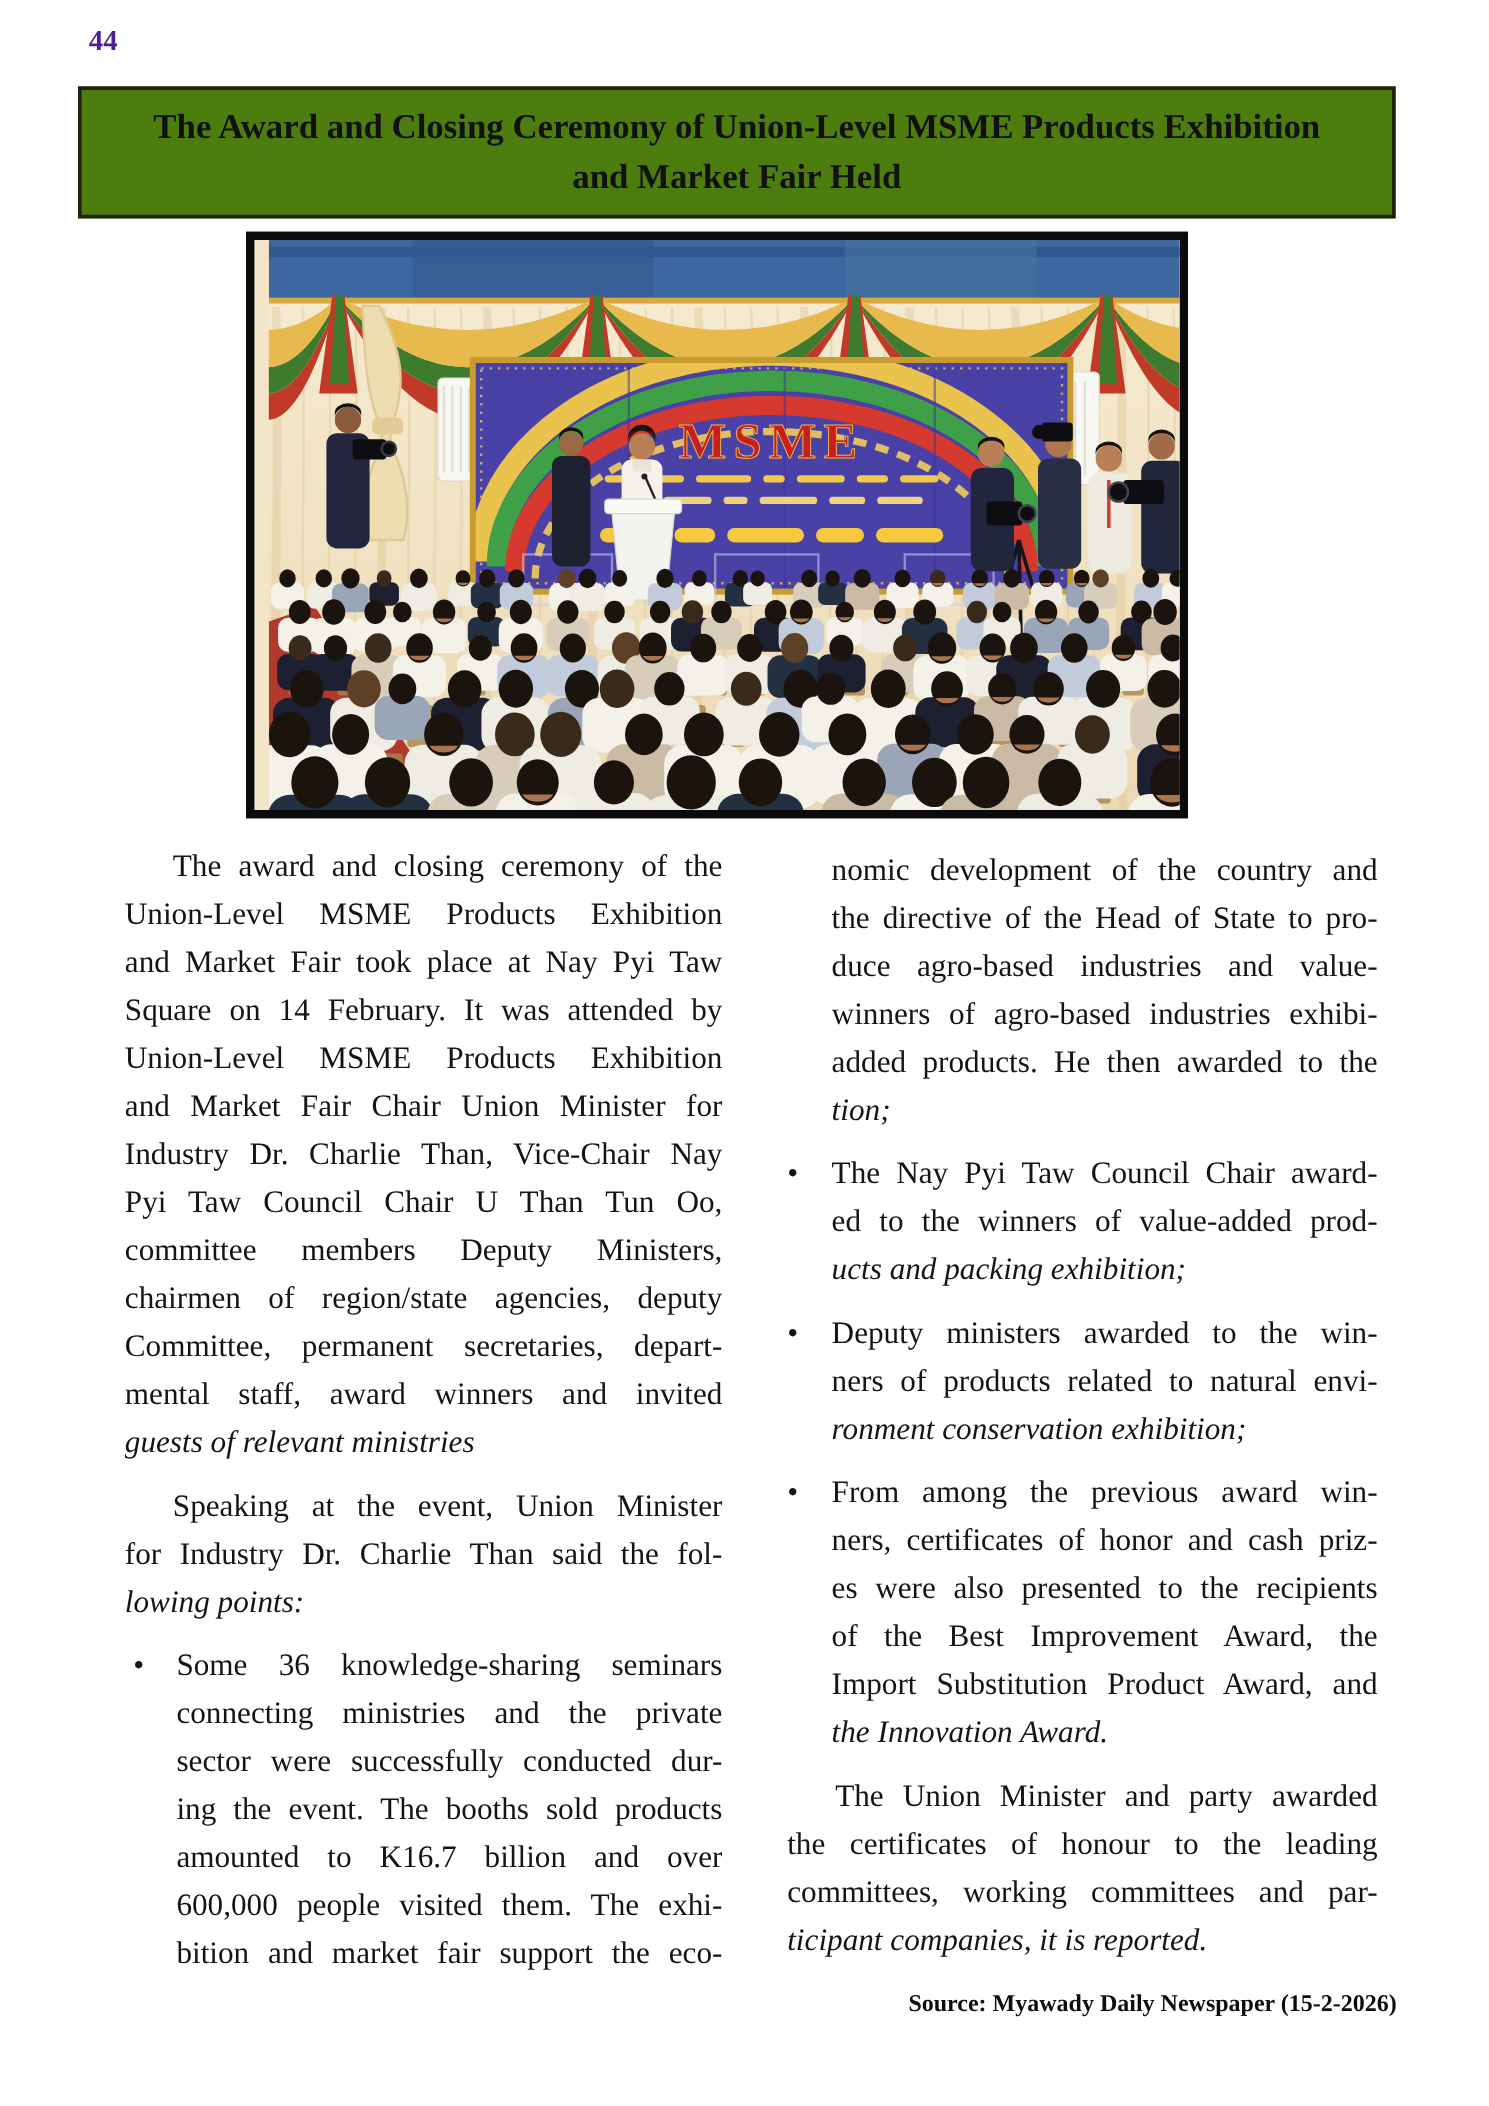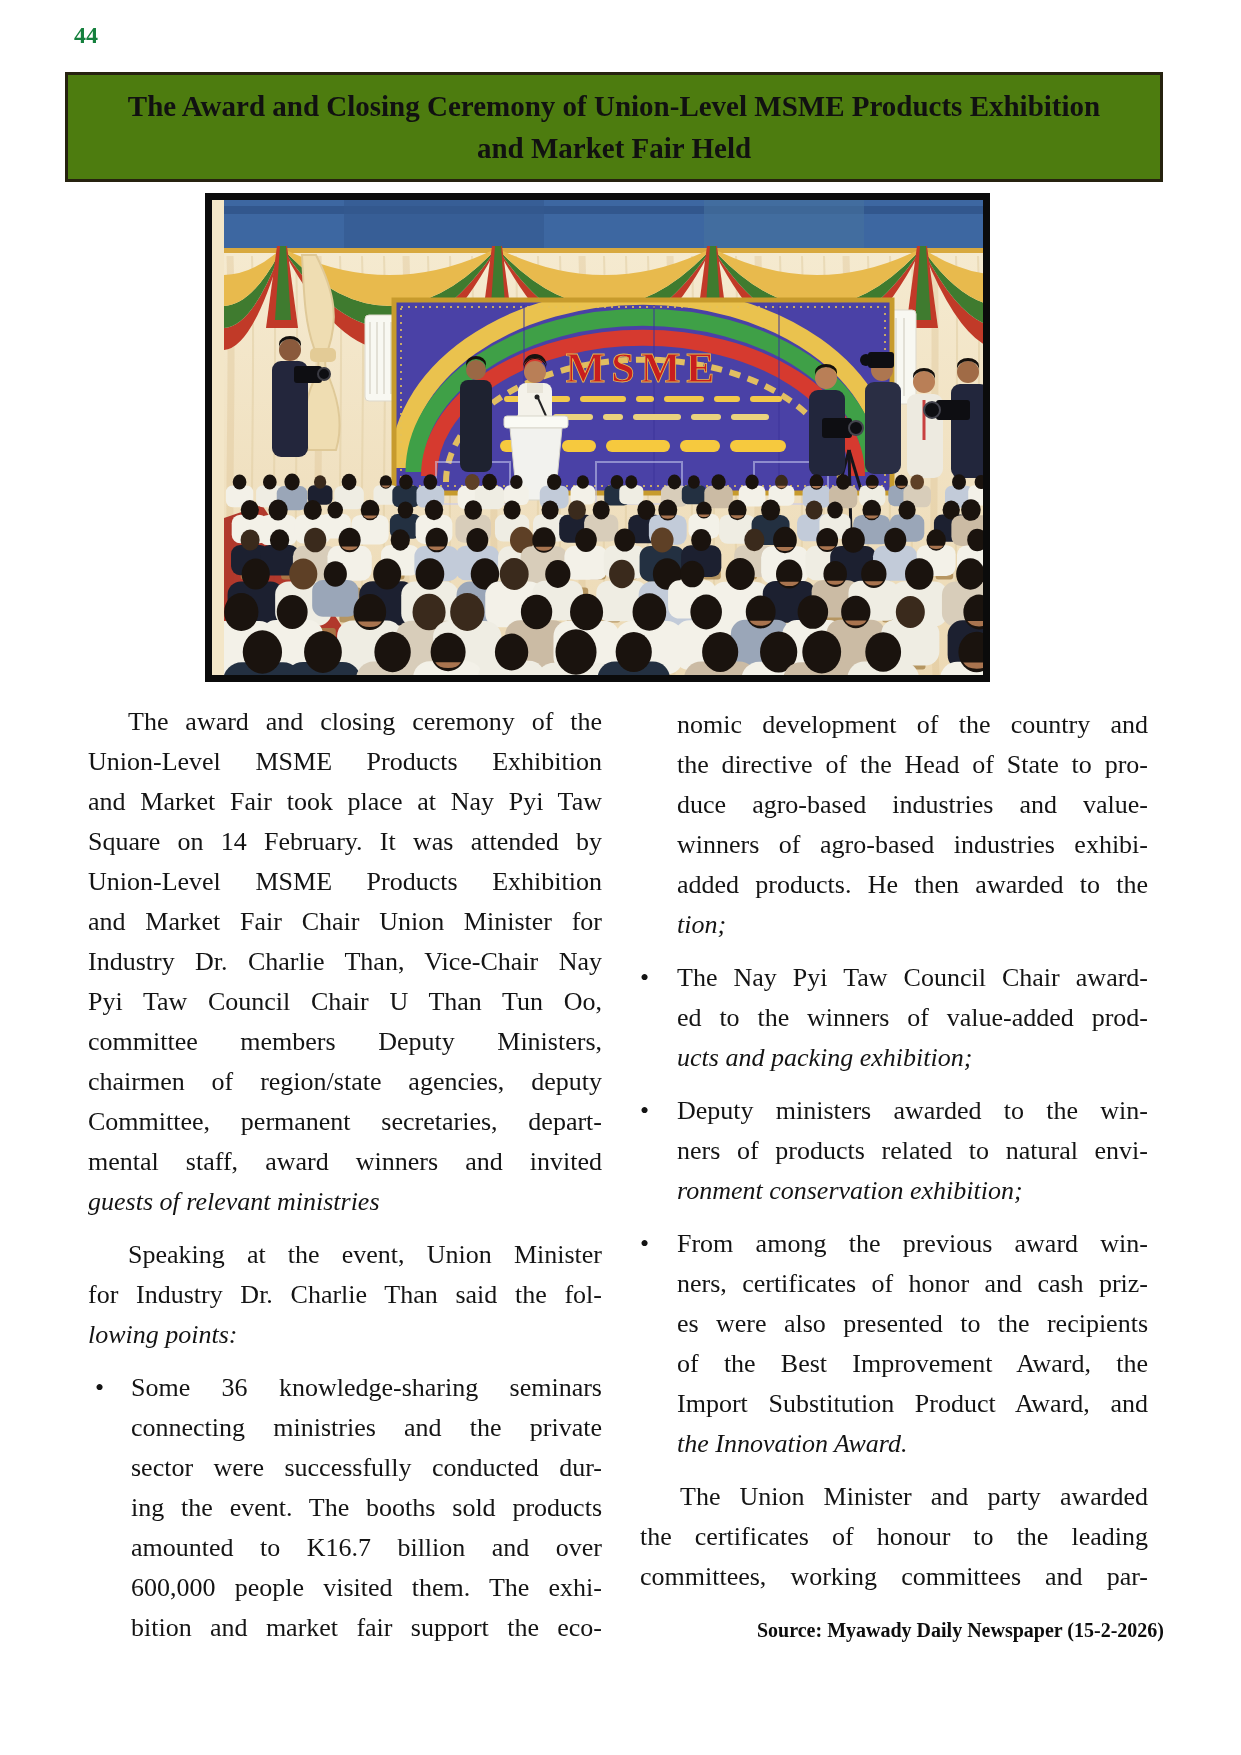--- a/index.html
+++ b/index.html
@@ -1,37 +1,37 @@
 <!DOCTYPE html>
 <html><head>
 <meta charset="utf-8">
 <style>
   html,body{margin:0;padding:0;}
   body{
     width:1241px;height:1755px;position:relative;background:#ffffff;
     font-family:"Liberation Serif", serif;color:#111;
   }
   .page-number{
-    position:absolute;left:74px;top:22px;font-size:24px;font-weight:bold;color:#15803d;
+    position:absolute;left:74px;top:22px;font-size:24px;font-weight:bold;color:#4c1d95;
   }
   .title-banner{
     position:absolute;left:65px;top:72px;width:1098px;height:110px;box-sizing:border-box;
     background:#4d7c0f;border:3px solid #26220F;
     display:flex;flex-direction:column;justify-content:center;align-items:center;
     text-align:center;font-weight:bold;font-size:29px;line-height:42px;color:#111;
   }
   .photo-frame{
     position:absolute;left:205px;top:193px;width:785px;height:489px;margin:0;
     box-sizing:border-box;border:7px solid #0b0b0b;background:#F3E6C8;overflow:hidden;padding-left:12px;
   }
   .photo-frame svg{display:block;}
   .column{position:absolute;font-size:26px;color:#141414;}
   .col-left{left:88px;top:702px;width:514px;}
   .col-right{left:640px;top:705px;width:508px;}
-  .block{margin:0 0 13px 0;}
+  .block{margin:0 0 13px 16px;}
   .line{
     height:40px;line-height:40px;white-space:nowrap;overflow:hidden;
     text-align:justify;text-align-last:justify;
   }
   .line.last{text-align-last:left;font-style:italic;}
   .line.indent{text-indent:40px;}
   .bullet{position:relative;padding-left:43px;}
   .bullet .dot{position:absolute;left:7px;top:0;height:40px;line-height:40px;font-size:26px;}
   .col-right .bullet{padding-left:37px;}
   .col-right .bullet .dot{left:0;}
@@ -628,17 +628,18 @@
         <div class="line">ners, certificates of honor and cash priz-</div>
         <div class="line">es were also presented to the recipients</div>
         <div class="line">of the Best Improvement Award, the</div>
         <div class="line">Import Substitution Product Award, and</div>
         <div class="line last">the Innovation Award.</div>
       </div>
       <div class="block para">
         <div class="line indent">The Union Minister and party awarded</div>
         <div class="line">the certificates of honour to the leading</div>
         <div class="line">committees, working committees and par-</div>
+        <div class="line last">ticipant companies, it is reported.</div>
       </div>
       <div class="source-line">Source: Myawady Daily Newspaper (15-2-2026)</div>
     </div>
 
 </div>
 
 </body></html>

